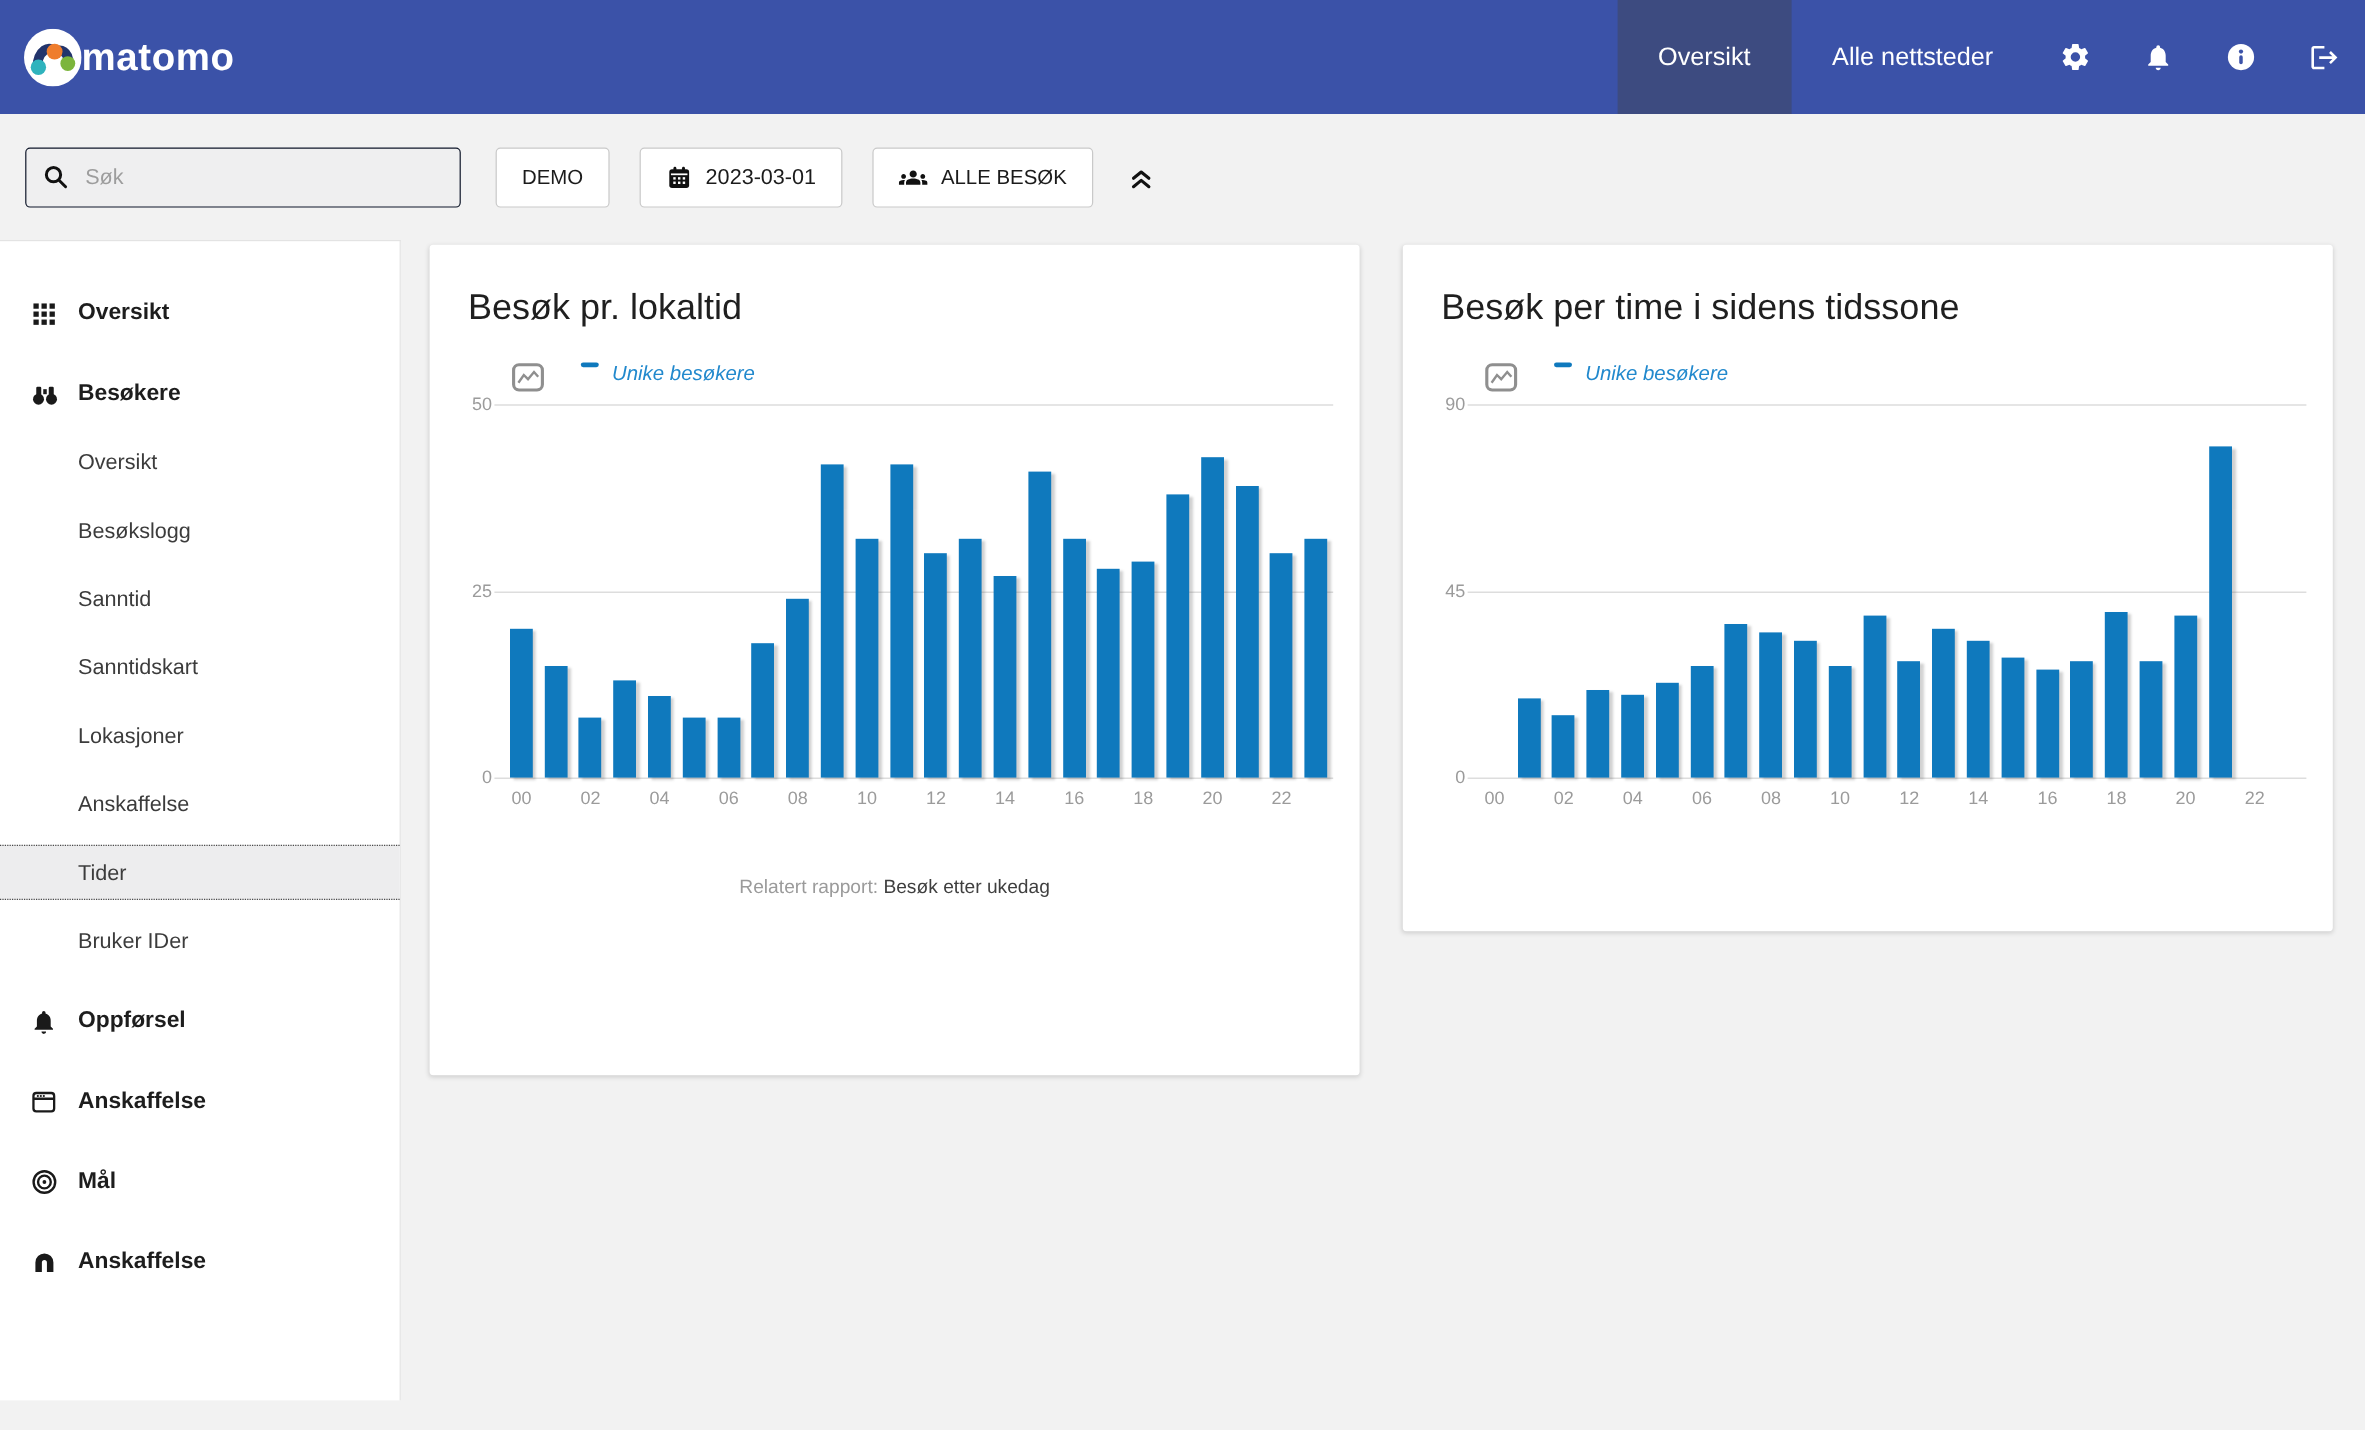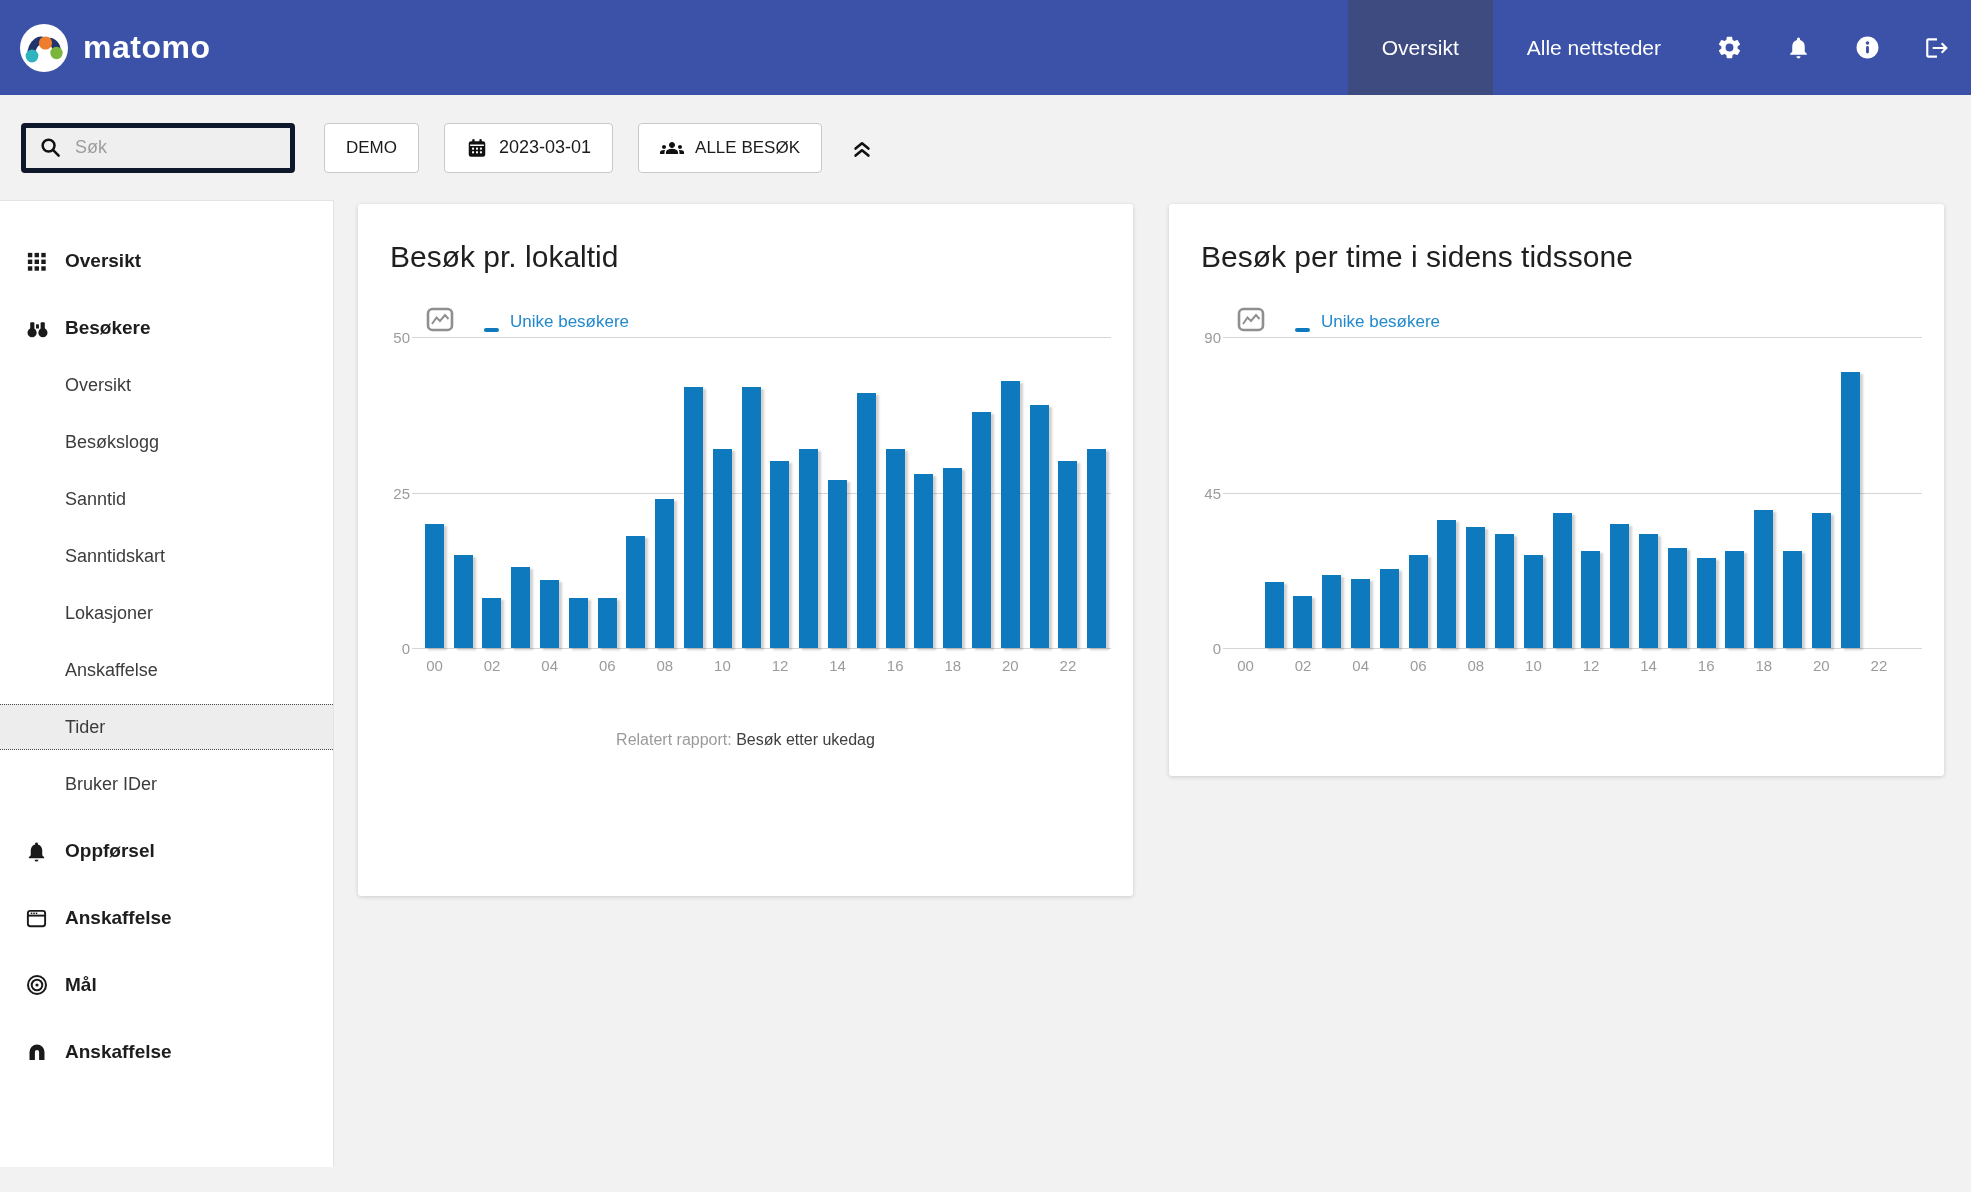--- a/index.html
+++ b/index.html
@@ -6,34 +6,34 @@
   html,body { margin:0; padding:0; }
   body {
     width:1971px; height:1192px; position:relative; overflow:hidden;
     background:#f2f2f2; font-family:"Liberation Sans", sans-serif;
     -webkit-font-smoothing:antialiased;
   }
 
   
   .navbar { position:absolute; top:0; left:0; width:1971px; height:95px;
     background:#3b52a8; display:flex; align-items:center; z-index:5; }
-  .brand { display:flex; align-items:center; gap:15px; padding-left:20px; cursor:pointer; }
+  .brand { display:flex; align-items:center; padding-left:20px; cursor:pointer; }
   .brand-name { color:#fff; font-size:32px; font-weight:bold; letter-spacing:.5px; }
   .nav-right { margin-left:auto; display:flex; align-items:stretch; height:100%; }
   .toptab { display:flex; align-items:center; padding:0 34px; color:#fff;
     font-size:21px; cursor:pointer; }
   .toptab.active { background:#3d4b80; }
   .topicon { width:69px; display:flex; align-items:center; justify-content:center; cursor:pointer; }
   .topicon svg { display:block; }
 
   
   .toolbar { position:absolute; top:95px; left:0; width:1971px; height:105px;
     display:flex; align-items:center; }
-  .searchbox { margin-left:21px; width:274px; height:50px; background:#efeff0;
-    border:5px solid #0f172a; border-radius:4px; display:flex; align-items:center;
+  .searchbox { margin-left:21px; width:363px; height:50px; background:#efeff0;
+    border:1px solid #0f172a; border-radius:4px; display:flex; align-items:center;
     padding:0 13px; }
   .searchbox input { border:none; outline:none; background:transparent; flex:1;
     margin-left:11px; font-size:18px; color:#333; font-family:"Liberation Sans", sans-serif; }
   .searchbox input::placeholder { color:#9d9d9d; }
   .tb-btn { height:50px; background:#fff; border:1px solid #c9c9c9; border-radius:4px;
     display:flex; align-items:center; gap:11px; padding:0 21px; font-size:17px;
     color:#1b1b1b; cursor:pointer; font-family:"Liberation Sans", sans-serif; }
   .tb-btn.site { margin-left:29px; }
   .tb-btn.date { margin-left:25px; font-size:18px; }
   .tb-btn.segment { margin-left:25px; }
@@ -57,21 +57,21 @@
   
   .main { position:absolute; left:358px; top:204px; display:flex; gap:36px;
     align-items:flex-start; }
   .card { background:#fff; width:775px; border-radius:3px; padding:30px;
     box-shadow:0 1px 4px rgba(0,0,0,.16); }
   .card.h1 { height:692px; }
   .card.h2 { height:572px; }
   .card h2 { margin:6px 0 0 2px; font-size:30px; font-weight:400; color:#1f1f1f; }
 
   .chart-wrap { position:relative; margin-left:32px; margin-top:28px; width:691px; }
-  .legend { display:flex; align-items:flex-end; height:30px; margin-bottom:5px; padding-left:6px; }
+  .legend { display:flex; align-items:flex-start; height:30px; margin-bottom:5px; padding-left:6px;font-style:italic; }
   .export-btn { display:flex; cursor:pointer; }
   .legend-dash { width:15px; height:4px; border-radius:2px; margin-left:30px; }
   .legend-label { margin-left:11px; font-size:17px; cursor:pointer; }
   .plot { position:relative; height:311px; }
   .gridline { position:absolute; left:-8px; width:699px; height:1px; background:#d5d5d5; }
   .ylab { position:absolute; left:-46px; width:36px; text-align:right; font-size:15px;
     color:#9b9b9b; transform:translateY(-50%); }
   .bar { position:absolute; bottom:0; width:19px;
     box-shadow:3px 2px 2px rgba(90,90,90,.28); }
   .xlabs { position:relative; height:22px; margin-top:9px; }

